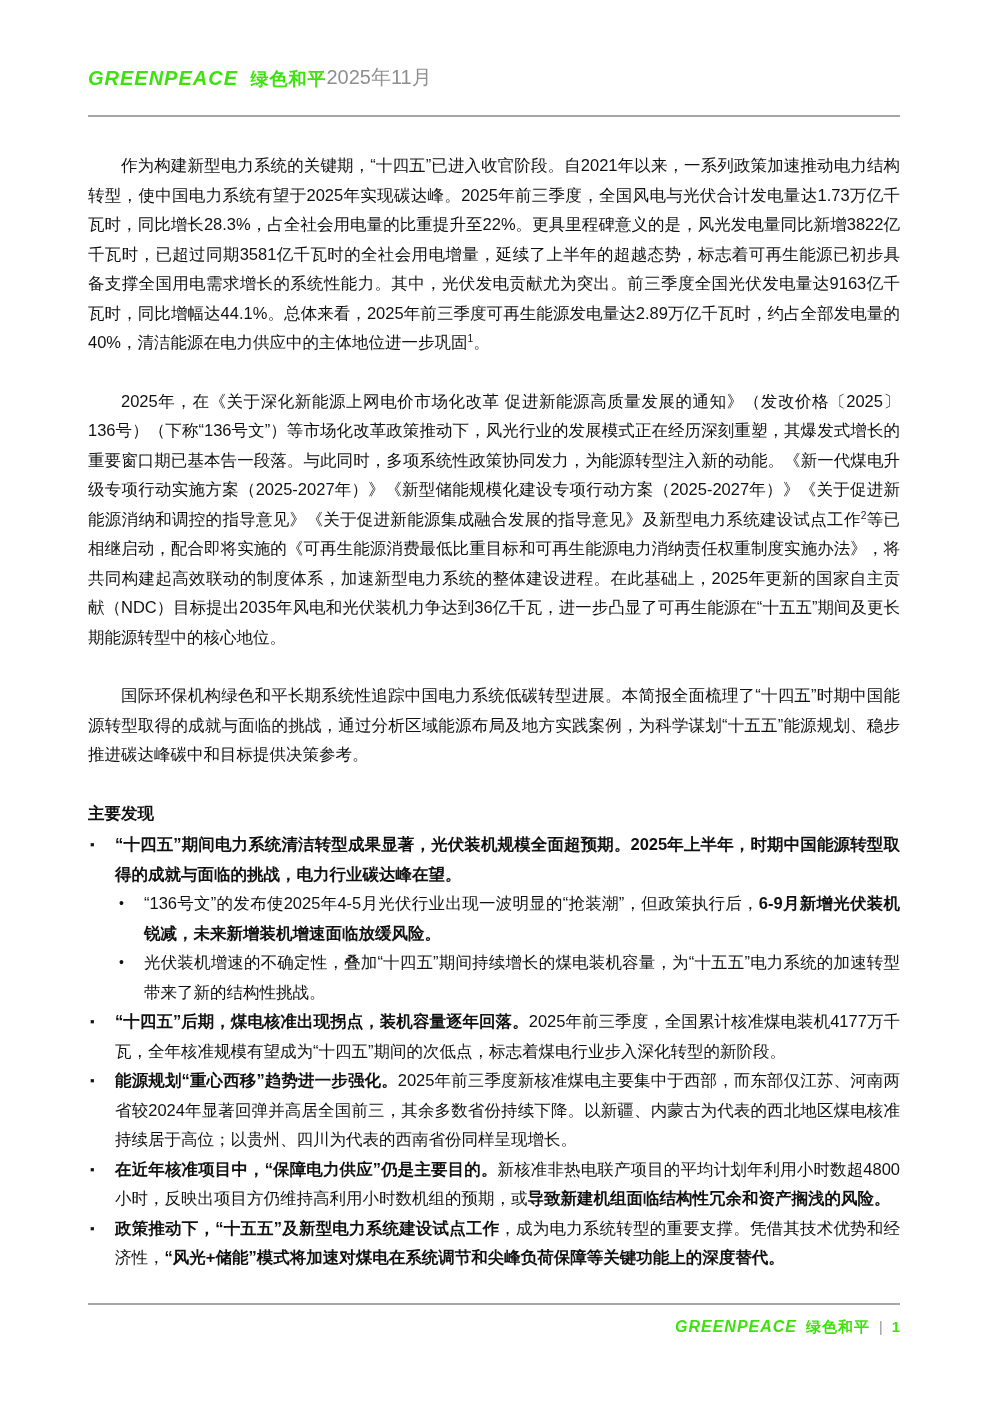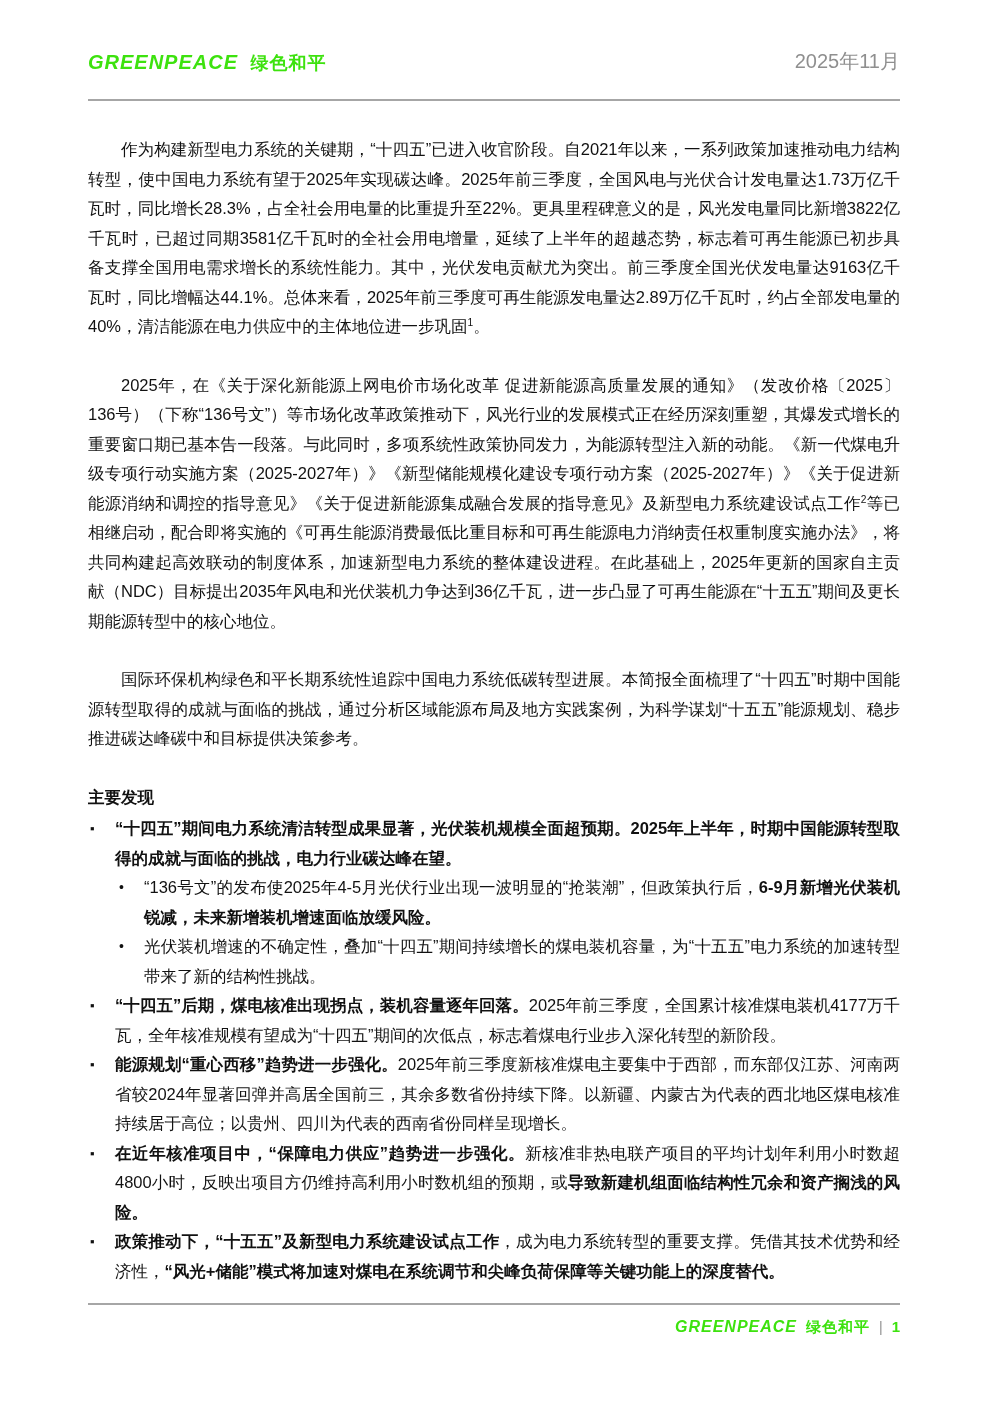--- a/index.html
+++ b/index.html
@@ -10,22 +10,22 @@
   }
   *{box-sizing:border-box;}
   html,body{margin:0;padding:0;background:#ffffff;}
   .page{
     width:992px;height:1403px;position:relative;overflow:hidden;
     background:#ffffff;color:var(--text);
     font-family:"Liberation Sans","DejaVu Sans",sans-serif;
   }
   
   .header{
-    margin:48px 92px 0 88px;
-    display:flex;justify-content:space-between;align-items:flex-end;
+    margin:64px 92px 0 88px;
+    display:flex;align-items:flex-end;
   }
   .logo-en{
     color:var(--green);font-weight:800;font-style:italic;
     font-size:20px;letter-spacing:1px;
   }
   .logo-cn{
     color:var(--green);font-weight:800;
     font-size:18px;margin-left:8px;letter-spacing:1px;
   }
   .date{color:var(--date-gray);font-size:20px;}
@@ -85,21 +85,21 @@
         <p class="para"><span>2025年，在《关于深化新能源上网电价市场化改革 促进新能源高质量发展的通知》（发改价格〔2025〕136号）（下称“136号文”）等市场化改革政策推动下，风光行业的发展模式正在经历深刻重塑，其爆发式增长的重要窗口期已基本告一段落。与此同时，多项系统性政策协同发力，为能源转型注入新的动能。《新一代煤电升级专项行动实施方案（2025-2027年）》《新型储能规模化建设专项行动方案（2025-2027年）》《关于促进新能源消纳和调控的指导意见》《关于促进新能源集成融合发展的指导意见》及新型电力系统建设试点工作</span><sup>2</sup><span>等已相继启动，配合即将实施的《可再生能源消费最低比重目标和可再生能源电力消纳责任权重制度实施办法》，将共同构建起高效联动的制度体系，加速新型电力系统的整体建设进程。在此基础上，2025年更新的国家自主贡献（NDC）目标提出2035年风电和光伏装机力争达到36亿千瓦，进一步凸显了可再生能源在“十五五”期间及更长期能源转型中的核心地位。</span></p>
         <p class="para"><span>国际环保机构绿色和平长期系统性追踪中国电力系统低碳转型进展。本简报全面梳理了“十四五”时期中国能源转型取得的成就与面临的挑战，通过分析区域能源布局及地方实践案例，为科学谋划“十五五”能源规划、稳步推进碳达峰碳中和目标提供决策参考。</span></p>
       </div>
     <h2 class="findings-title">主要发现</h2>
     <div id="findings">
         <div class="finding level1"><span class="marker">▪</span><span><span class="b">“十四五”期间电力系统清洁转型成果显著，光伏装机规模全面超预期。2025年上半年，时期中国能源转型取得的成就与面临的挑战，电力行业碳达峰在望。</span></span></div>
         <div class="finding level2"><span class="marker">•</span><span><span>“136号文”的发布使2025年4-5月光伏行业出现一波明显的“抢装潮”，但政策执行后，</span><span class="b">6-9月新增光伏装机锐减，未来新增装机增速面临放缓风险。</span></span></div>
         <div class="finding level2"><span class="marker">•</span><span><span>光伏装机增速的不确定性，叠加“十四五”期间持续增长的煤电装机容量，为“十五五”电力系统的加速转型带来了新的结构性挑战。</span></span></div>
         <div class="finding level1"><span class="marker">▪</span><span><span class="b">“十四五”后期，煤电核准出现拐点，装机容量逐年回落。</span><span>2025年前三季度，全国累计核准煤电装机4177万千瓦，全年核准规模有望成为“十四五”期间的次低点，标志着煤电行业步入深化转型的新阶段。</span></span></div>
         <div class="finding level1"><span class="marker">▪</span><span><span class="b">能源规划“重心西移”趋势进一步强化。</span><span>2025年前三季度新核准煤电主要集中于西部，而东部仅江苏、河南两省较2024年显著回弹并高居全国前三，其余多数省份持续下降。以新疆、内蒙古为代表的西北地区煤电核准持续居于高位；以贵州、四川为代表的西南省份同样呈现增长。</span></span></div>
-        <div class="finding level1"><span class="marker">▪</span><span><span class="b">在近年核准项目中，“保障电力供应”趋势进一步强化。</span><span>新核准非热电联产项目的平均计划年利用小时数超4800小时，反映出项目方仍维持高利用小时数机组的预期，或</span><span class="b">导致新建机组面临结构性冗余和资产搁浅的风险。</span></span></div>
+        <div class="finding level1"><span class="marker">▪</span><span><span class="b">在近年核准项目中，“保障电力供应”仍是主要目的。</span><span>新核准非热电联产项目的平均计划年利用小时数超4800小时，反映出项目方仍维持高利用小时数机组的预期，或</span><span class="b">导致新建机组面临结构性冗余和资产搁浅的风险。</span></span></div>
         <div class="finding level1"><span class="marker">▪</span><span><span class="b">政策推动下，“十五五”及新型电力系统建设试点工作</span><span>，成为电力系统转型的重要支撑。凭借其技术优势和经济性，</span><span class="b">“风光+储能”模式将加速对煤电在系统调节和尖峰负荷保障等关键功能上的深度替代。</span></span></div>
       </div>
   </main>
 
   <footer class="footer">
     <div class="footer-divider"></div>
     <div class="footer-row">
       <span class="logo-en">GREENPEACE</span>
       <span class="logo-cn">绿色和平</span>
       <span class="sep">|</span>

